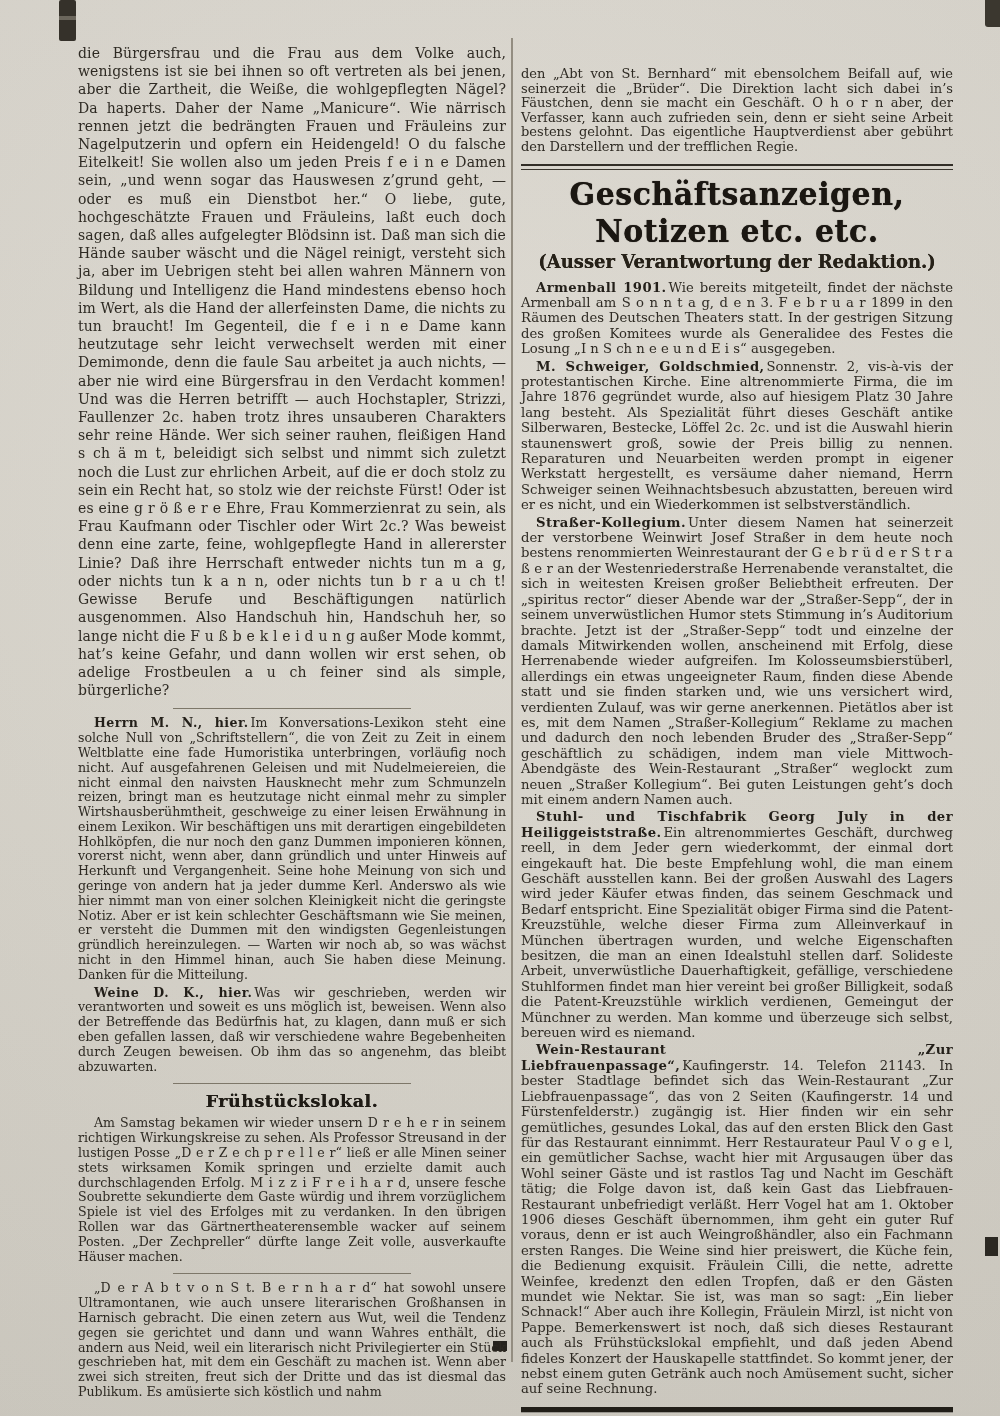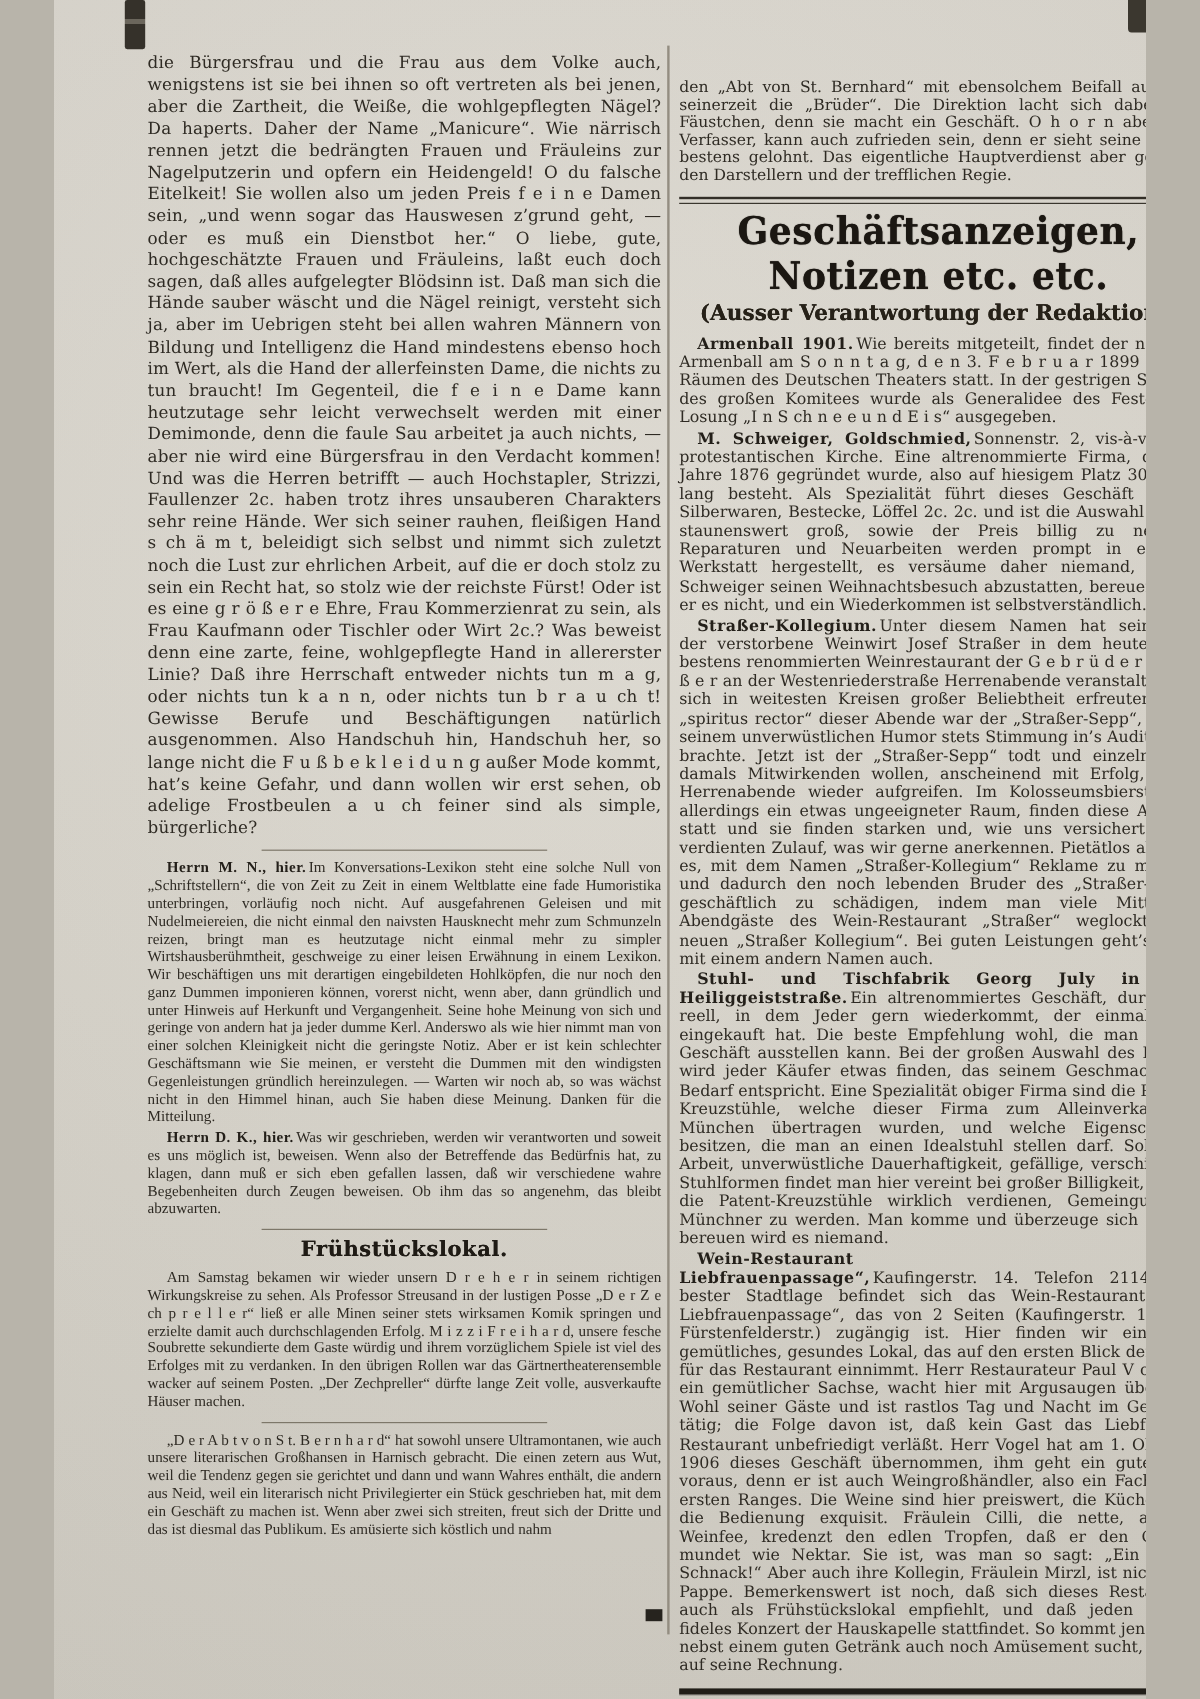--- a/index.html
+++ b/index.html
@@ -1,35 +1,35 @@
 <!DOCTYPE html>
 <html lang="de"><head>
 <meta charset="utf-8">
 <style>
   html,body{margin:0;padding:0;}
   body{background:#b8b4aa;font-family:"DejaVu Serif", serif;}
   .page{
     position:relative;
-    width:910px;height:1416px;
+    width:1000px;height:1416px;
     margin:0 auto;
     background:
       radial-gradient(130% 90% at 50% 35%, rgba(255,255,255,0.14), rgba(0,0,0,0.06)),
       linear-gradient(175deg,#dad6cd 0%,#d6d2c8 55%,#d2cec4 100%);
     color:#2e2a23;
     overflow:hidden;
   }
   
   .col{position:absolute;top:44px;text-align:justify;}
   .col-left{left:78px;width:428px;}
   .col-right{left:521px;width:432px;}
   .divider{position:absolute;left:511px;top:38px;width:1.5px;height:1324px;background:#938d81;}
 
   p{margin:0 0 3px 0;}
   .intro{font-size:14px;line-height:18.2px;letter-spacing:.1px;}
-  .sec-text{font-size:12.6px;line-height:14.8px;font-family:Liberation Serif, serif;}
+  .sec-text{font-size:12.6px;line-height:14.8px;}
   .indent{text-indent:16px;}
   .lead{font-weight:bold;letter-spacing:.4px;margin-right:2px;color:#231f19;}
 
   .sec-rule{width:238px;height:1px;background:#7d7769;margin:9px auto 7px auto;}
   .sec-title{
     font-size:17.5px;font-weight:bold;text-align:center;
     margin:0 0 5px 0;color:#1f1b15;letter-spacing:.5px;
     text-shadow:0 0 .5px #1f1b15;
   }
 
@@ -70,21 +70,21 @@
   <div class="artifact artifact-bl"></div>
 
   <div class="divider"></div>
 
   <div class="col col-left">
     <p class="intro">die Bürgersfrau und die Frau aus dem Volke auch, wenigstens ist sie bei ihnen so oft vertreten als bei jenen, aber die Zartheit, die Weiße, die wohlgepflegten Nägel? Da haperts. Daher der Name „Manicure“. Wie närrisch rennen jetzt die bedrängten Frauen und Fräuleins zur Nagelputzerin und opfern ein Heidengeld! O du falsche Eitelkeit! Sie wollen also um jeden Preis f e i n e Damen sein, „und wenn sogar das Hauswesen z’grund geht, — oder es muß ein Dienstbot her.“ O liebe, gute, hochgeschätzte Frauen und Fräuleins, laßt euch doch sagen, daß alles aufgelegter Blödsinn ist. Daß man sich die Hände sauber wäscht und die Nägel reinigt, versteht sich ja, aber im Uebrigen steht bei allen wahren Männern von Bildung und Intelligenz die Hand mindestens ebenso hoch im Wert, als die Hand der allerfeinsten Dame, die nichts zu tun braucht! Im Gegenteil, die f e i n e Dame kann heutzutage sehr leicht verwechselt werden mit einer Demimonde, denn die faule Sau arbeitet ja auch nichts, — aber nie wird eine Bürgersfrau in den Verdacht kommen! Und was die Herren betrifft — auch Hochstapler, Strizzi, Faullenzer 2c. haben trotz ihres unsauberen Charakters sehr reine Hände. Wer sich seiner rauhen, fleißigen Hand s ch ä m t, beleidigt sich selbst und nimmt sich zuletzt noch die Lust zur ehrlichen Arbeit, auf die er doch stolz zu sein ein Recht hat, so stolz wie der reichste Fürst! Oder ist es eine g r ö ß e r e Ehre, Frau Kommerzienrat zu sein, als Frau Kaufmann oder Tischler oder Wirt 2c.? Was beweist denn eine zarte, feine, wohlgepflegte Hand in allererster Linie? Daß ihre Herrschaft entweder nichts tun m a g, oder nichts tun k a n n, oder nichts tun b r a u ch t! Gewisse Berufe und Beschäftigungen natürlich ausgenommen. Also Handschuh hin, Handschuh her, so lange nicht die F u ß b e k l e i d u n g außer Mode kommt, hat’s keine Gefahr, und dann wollen wir erst sehen, ob adelige Frostbeulen a u ch feiner sind als simple, bürgerliche?</p>
 
     <div>
       <div class="sec-rule"></div>
       <p class="sec-text indent"><b class="lead">Herrn M. N., hier.</b><span>Im Konversations-Lexikon steht eine solche Null von „Schriftstellern“, die von Zeit zu Zeit in einem Weltblatte eine fade Humoristika unterbringen, vorläufig noch nicht. Auf ausgefahrenen Geleisen und mit Nudelmeiereien, die nicht einmal den naivsten Hausknecht mehr zum Schmunzeln reizen, bringt man es heutzutage nicht einmal mehr zu simpler Wirtshausberühmtheit, geschweige zu einer leisen Erwähnung in einem Lexikon. Wir beschäftigen uns mit derartigen eingebildeten Hohlköpfen, die nur noch den ganz Dummen imponieren können, vorerst nicht, wenn aber, dann gründlich und unter Hinweis auf Herkunft und Vergangenheit. Seine hohe Meinung von sich und geringe von andern hat ja jeder dumme Kerl. Anderswo als wie hier nimmt man von einer solchen Kleinigkeit nicht die geringste Notiz. Aber er ist kein schlechter Geschäftsmann wie Sie meinen, er versteht die Dummen mit den windigsten Gegenleistungen gründlich hereinzulegen. — Warten wir noch ab, so was wächst nicht in den Himmel hinan, auch Sie haben diese Meinung. Danken für die Mitteilung.</span></p>
-      <p class="sec-text indent"><b class="lead">Herrn D. K., hier.</b><span>Was wir geschrieben, werden wir verantworten und soweit es uns möglich ist, beweisen. Wenn also der Betreffende das Bedürfnis hat, zu klagen, dann muß er sich eben gefallen lassen, daß wir verschiedene wahre Begebenheiten durch Zeugen beweisen. Ob ihm das so angenehm, das bleibt abzuwarten.</span></p>
+      <p class="sec-text indent"><b class="lead">Weine D. K., hier.</b><span>Was wir geschrieben, werden wir verantworten und soweit es uns möglich ist, beweisen. Wenn also der Betreffende das Bedürfnis hat, zu klagen, dann muß er sich eben gefallen lassen, daß wir verschiedene wahre Begebenheiten durch Zeugen beweisen. Ob ihm das so angenehm, das bleibt abzuwarten.</span></p>
     </div>
 
     <div>
       <div class="sec-rule"></div>
       <h2 class="sec-title">Frühstückslokal.</h2>
       <p class="sec-text indent">Am Samstag bekamen wir wieder unsern D r e h e r in seinem richtigen Wirkungskreise zu sehen. Als Professor Streusand in der lustigen Posse „D e r Z e ch p r e l l e r“ ließ er alle Minen seiner stets wirksamen Komik springen und erzielte damit auch durchschlagenden Erfolg. M i z z i F r e i h a r d, unsere fesche Soubrette sekundierte dem Gaste würdig und ihrem vorzüglichem Spiele ist viel des Erfolges mit zu verdanken. In den übrigen Rollen war das Gärtnertheaterensemble wacker auf seinem Posten. „Der Zechpreller“ dürfte lange Zeit volle, ausverkaufte Häuser machen.</p>
     </div>
 
     <div>
       <div class="sec-rule"></div>

